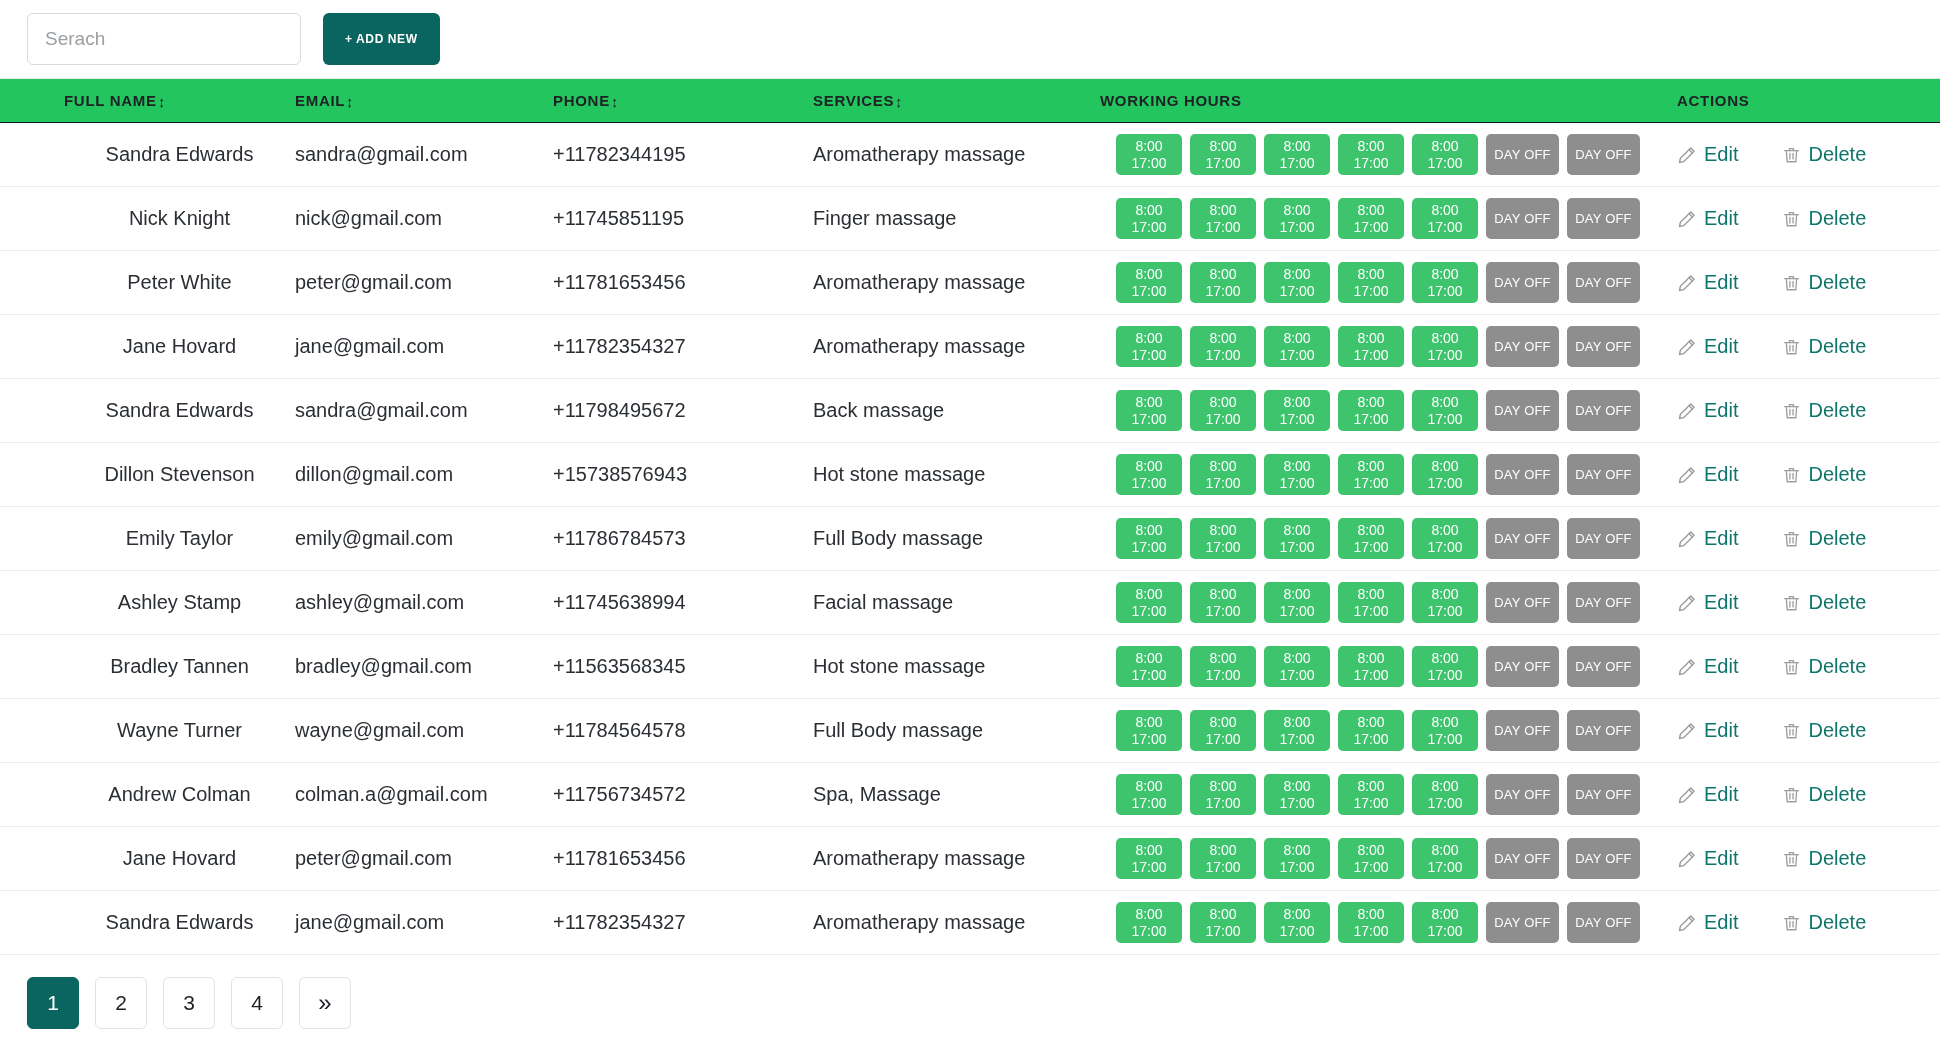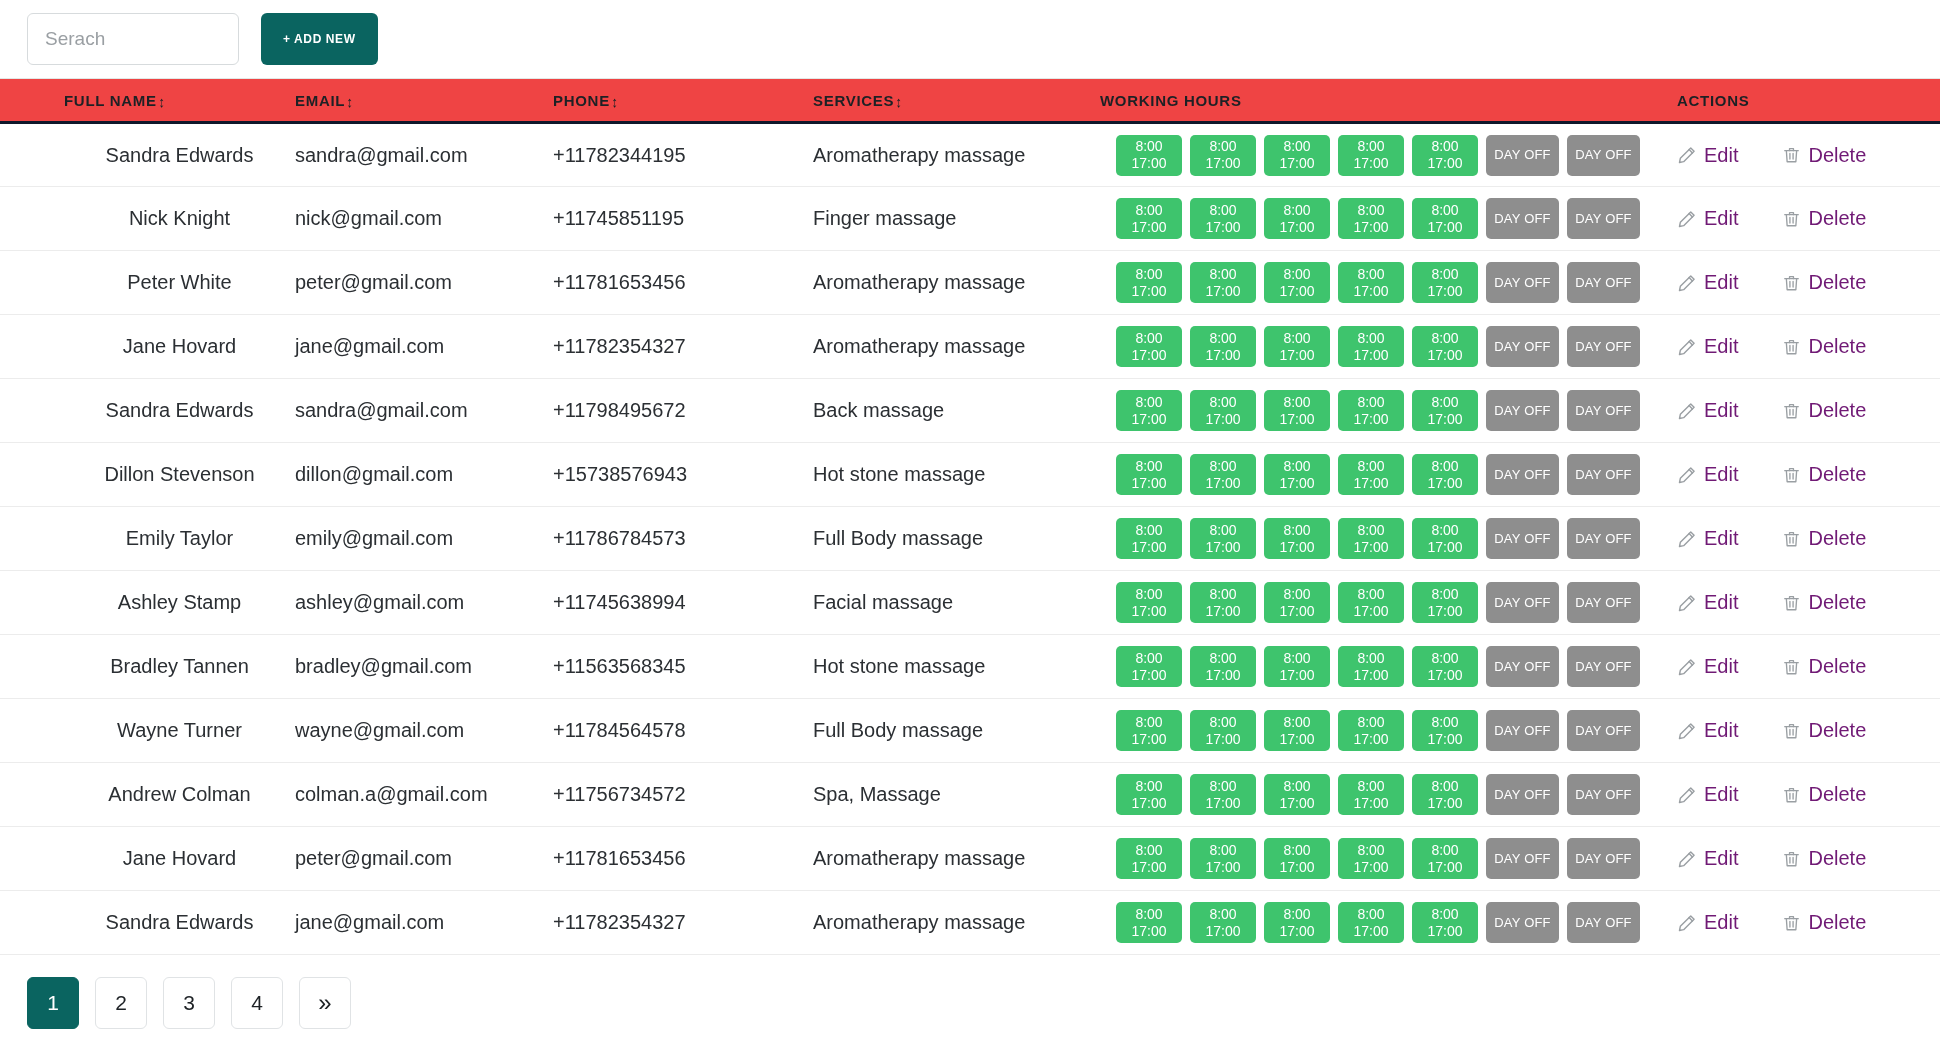--- a/index.html
+++ b/index.html
@@ -15,21 +15,21 @@
   
   .toolbar {
     display: flex;
     align-items: center;
     gap: 22px;
     padding: 12px 0 12px 27px;
     height: 78px;
   }
 
   .search-input {
-    width: 212px;
+    width: 274px;
     height: 52px;
     border: 1px solid #d7dbdd;
     border-radius: 6px;
     padding: 8px 17px;
     font-size: 19px;
     font-family: "Liberation Sans", sans-serif;
     color: #3b3f42;
     background: #ffffff;
     outline: none;
   }
@@ -53,23 +53,23 @@
   
   .table-wrap { width: 100%; }
 
   table.staff-table {
     width: 100%;
     border-collapse: collapse;
     table-layout: fixed;
   }
 
   thead tr {
-    background: #ef4444;
+    background: #22c55e;
     border-top: 1px solid #e2e8e6;
-    border-bottom: 3px solid #0f172a;
+    border-bottom: 1px solid #0f172a;
     border-radius: 6px;
   }
 
   thead th {
     height: 44px;
     text-align: left;
     font-size: 15px;
     font-weight: bold;
     color: #1d2125;
     letter-spacing: 0.7px;
@@ -141,21 +141,21 @@
   .actions-cell { padding-left: 12px; }
   .actions { display: flex; align-items: center; gap: 44px; }
 
   .action-btn {
     display: inline-flex;
     align-items: center;
     gap: 7px;
     background: none;
     border: none;
     padding: 0;
-    color: #701a75;
+    color: #0f766e;
     font-size: 20px;
     font-family: "Liberation Sans", sans-serif;
     cursor: pointer;
   }
   .action-btn svg { display: block; }
 
   
   .pagination {
     display: flex;
     align-items: center;

